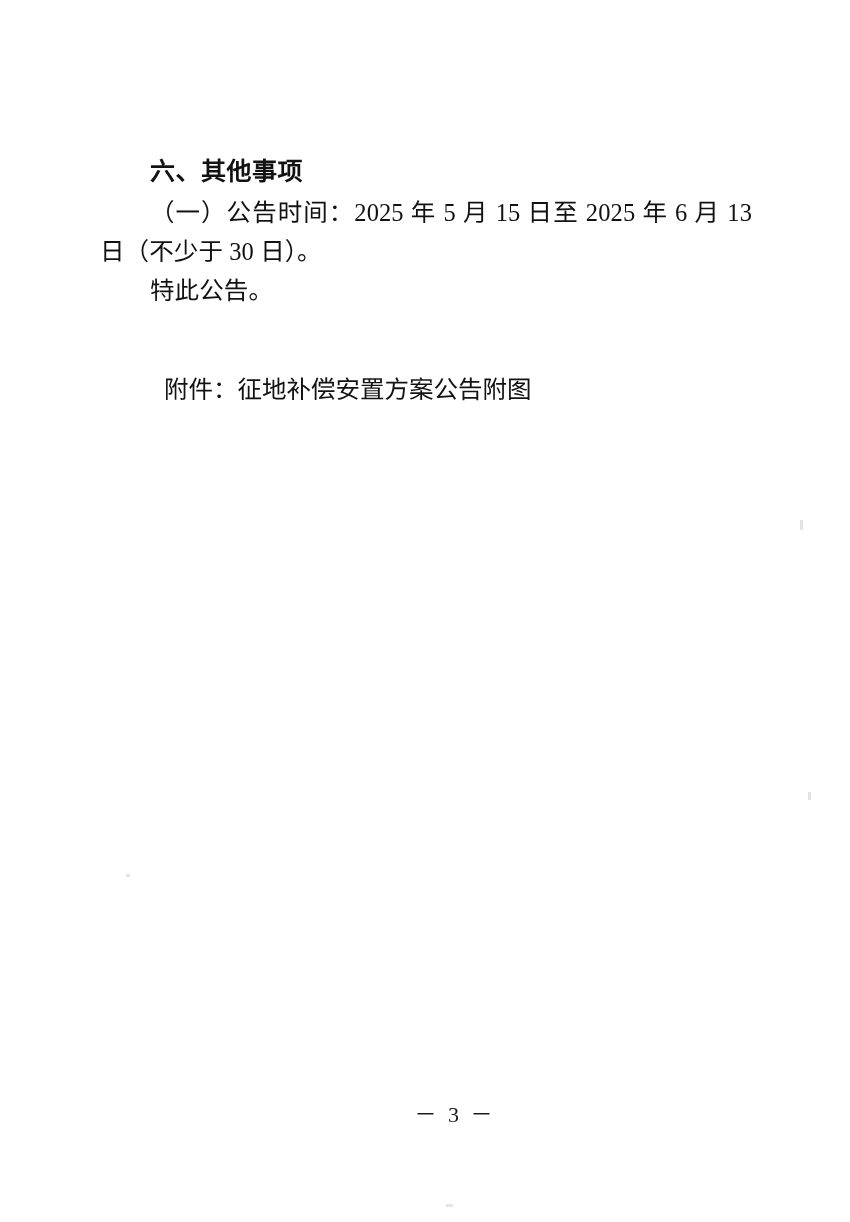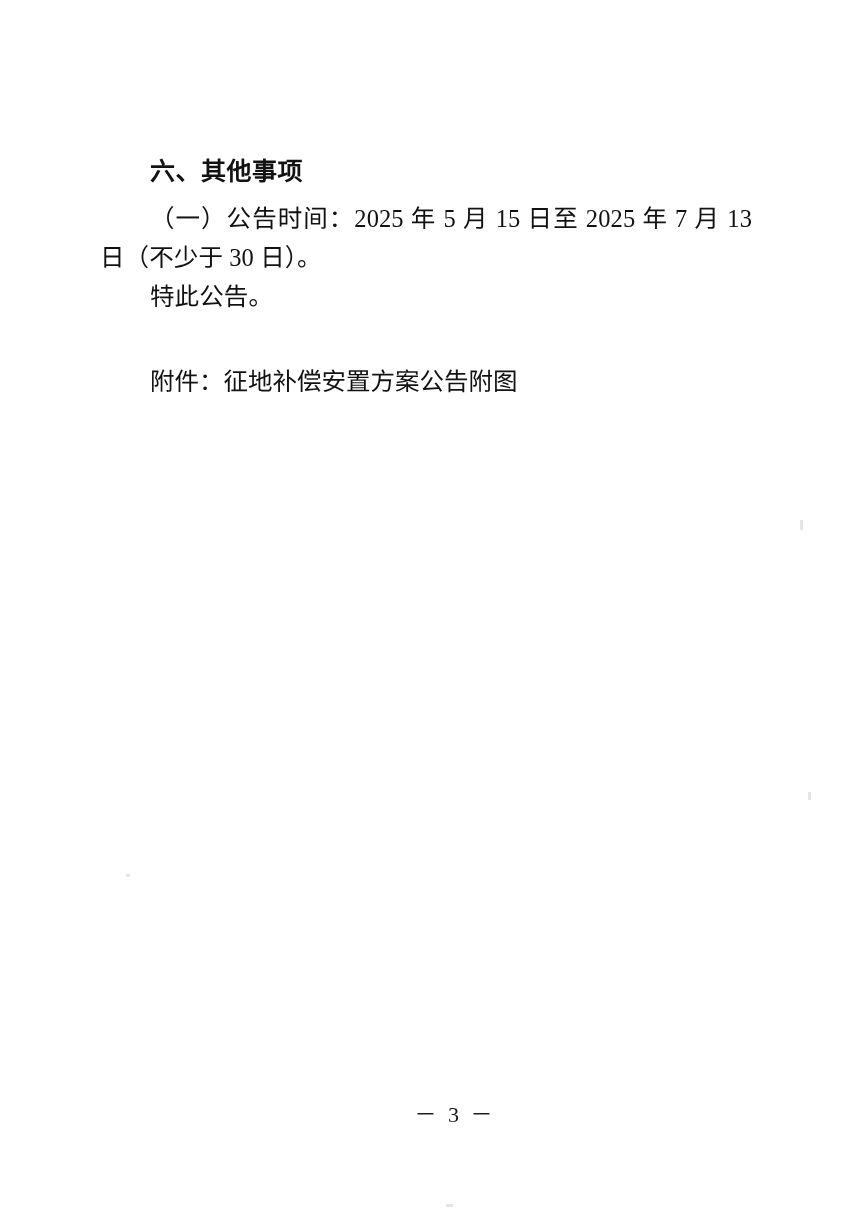--- a/index.html
+++ b/index.html
@@ -32,21 +32,21 @@
     top: 152px;
     width: 652px;
   }
 
   .heading {
     font-weight: bold;
     font-size: 25px;
     line-height: 39px;
     letter-spacing: 0.5px;
     text-indent: 50px;
-    margin: 0 0 8px 0;
+    margin: 0 0 2px 0;
     white-space: nowrap;
   }
 
   .para {
     font-size: 24.5px;
     line-height: 39px;
     text-indent: 50px;
     margin: 0;
     text-align: justify;
     text-justify: inter-character;
@@ -56,21 +56,21 @@
 
   .para.short {
     text-align: right;
   }
   .spacer-lg { height: 46px; }
 
   .attachment {
     font-size: 24.5px;
     line-height: 39px;
     text-indent: 50px;
-    margin: 0;
+    margin: 14px;
     text-align: left;
     white-space: nowrap;
   }
 
   .page-number {
     position: absolute;
     left: 0;
     top: 1096px;
     width: 850px;
     text-align: center;
@@ -95,21 +95,21 @@
 
   <div class="scan-speck" style="left:126px; top:874px; width:4px; height:3px;"></div>
   <div class="scan-speck" style="left:800px; top:520px; width:3px; height:10px;"></div>
   <div class="scan-speck" style="left:808px; top:792px; width:3px; height:8px;"></div>
   <div class="scan-speck" style="left:446px; top:1204px; width:7px; height:3px;"></div>
 
   <div class="doc-body">
 
     <p class="heading">六、其他事项</p>
 
-    <p class="para">（一）公告时间：2025 年 5 月 15 日至 2025 年 7 月 13 日（不少于 30 日）。</p>
+    <p class="para">（一）公告时间：2025 年 5 月 15 日至 2025 年 6 月 13 日（不少于 30 日）。</p>
 
 
 
     <p class="para short">特此公告。</p>
 
     <div class="spacer-lg"></div>
 
     <p class="attachment">附件：征地补偿安置方案公告附图</p>
 
   </div>

